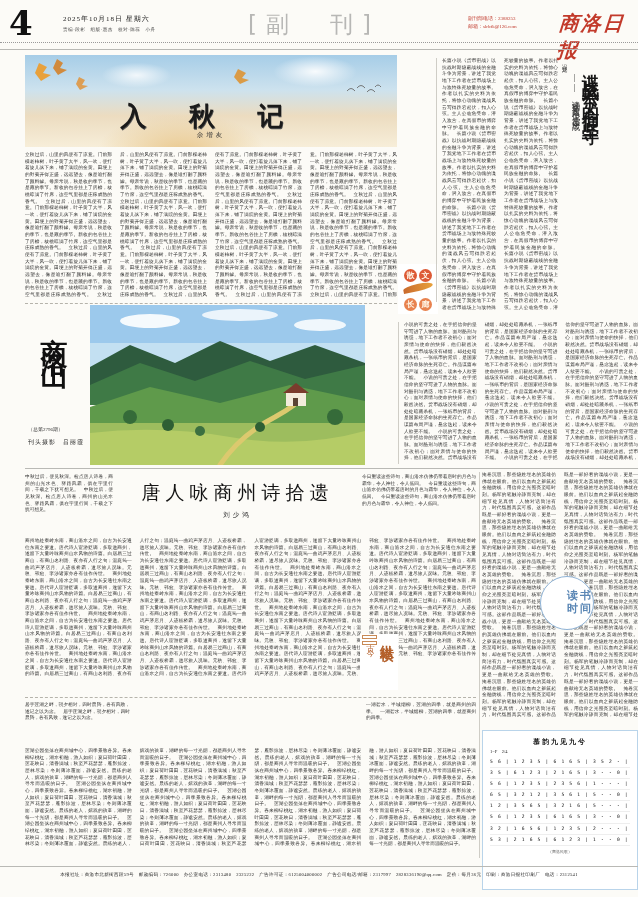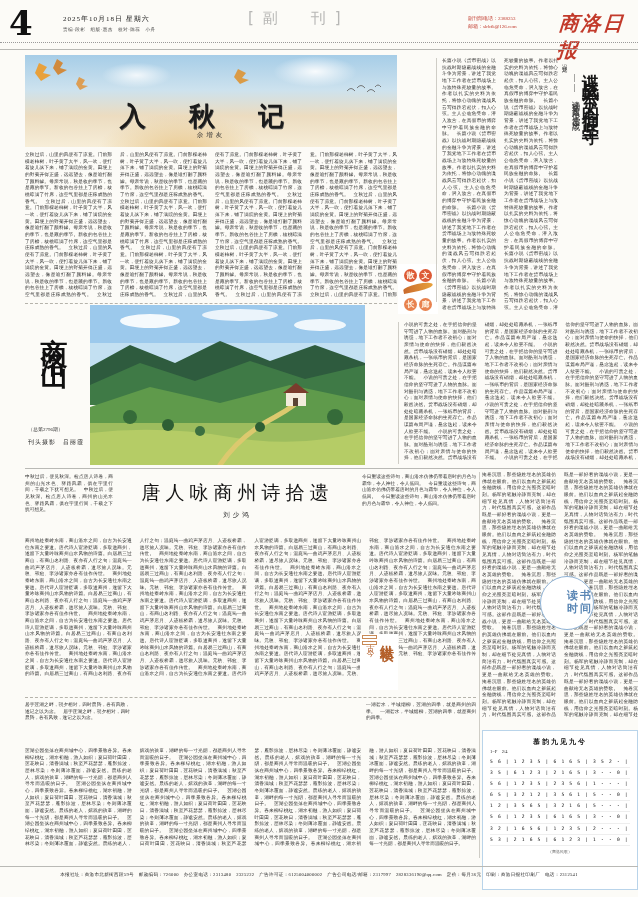--- a/index.html
+++ b/index.html
@@ -7,21 +7,21 @@
   .page {
     position:relative; width:638px; height:897px; margin:0 auto;
     background:#fcfbf7; overflow:hidden;
     font-family:"Liberation Serif","DejaVu Serif",serif; color:#2b2b2b;
   }
   .abs { position:absolute; }
   
   .pagenum { font-family:"DejaVu Serif",serif; font-size:34px; font-weight:700; color:#111; }
   .dateline { font-size:7px; color:#222; letter-spacing:1px; }
   .credits { font-size:4.6px; color:#444; margin-top:3px; letter-spacing:.5px; }
-  .section-title { font-family:"DejaVu Sans",sans-serif; font-size:15px; color:#b7b7b5; letter-spacing:9px; font-weight:400; }
+  .section-title { font-family:"DejaVu Sans",sans-serif; font-size:23px; color:#b7b7b5; letter-spacing:9px; font-weight:400; }
   .contact { font-size:5px; color:#c0392b; line-height:1.6; text-align:left; }
   .masthead { font-family:"DejaVu Serif",serif; font-size:20px; font-weight:900; color:#c23a2b;
               font-style:italic; letter-spacing:2px; transform:skewX(-4deg); }
   .hdots { border-top:1.5px dotted #9a9a9a; }
   .hline { background:#b9b9b5; }
   .vline { background:#cfcdc6; }
   .hdash { border-top:1px dashed #b5b3ab; }
   
   .coltext {
     font-size:4.7px; line-height:1.42; text-align:justify; color:#2d2d2d;
@@ -31,21 +31,21 @@
   .sidetext { font-size:4.7px; line-height:1.42; text-align:justify; color:#2d2d2d; overflow:hidden; height:100%; }
   
   .banner {
     position:absolute; overflow:hidden;
     background:
       radial-gradient(60px 22px ellipse at 78% 18%, rgba(255,255,255,.9), rgba(255,255,255,0) 70%),
       radial-gradient(50px 18px ellipse at 30% 22%, rgba(255,255,255,.8), rgba(255,255,255,0) 70%),
       radial-gradient(120px 55px ellipse at 42% 105%, #e9c88e, rgba(233,200,142,0) 70%),
       linear-gradient(180deg,#a6cde7 0%,#cde2ee 38%,#ecdcc0 66%,#f7eed9 100%);
   }
-  .ruqiu-title { font-family:Liberation Sans, sans-serif; font-size:26px; font-weight:900; color:#1a1a1a;
+  .ruqiu-title { font-family:Liberation Serif, serif; font-size:26px; font-weight:900; color:#1a1a1a;
                  letter-spacing:18px; text-align:center; text-shadow:.5px .5px 0 #555; }
   .byline { font-size:6.5px; color:#333; text-align:center; letter-spacing:3px; }
   
   .vheadline { writing-mode:vertical-rl; font-family:"DejaVu Sans",sans-serif; }
   .vheadline .t { font-size:17px; font-weight:900; color:#161616; letter-spacing:6px; }
   .vheadline .s { font-size:8px; color:#333; margin-top:14px; letter-spacing:2px; font-family:"Liberation Serif",serif; }
   .vheadline .b { font-size:5.5px; color:#444; letter-spacing:1px; font-family:"Liberation Serif",serif; }
   
   .sls-title { writing-mode:vertical-rl; font-family:"DejaVu Serif",serif; font-size:27px; font-weight:900;
                color:#101010; letter-spacing:12px; }

